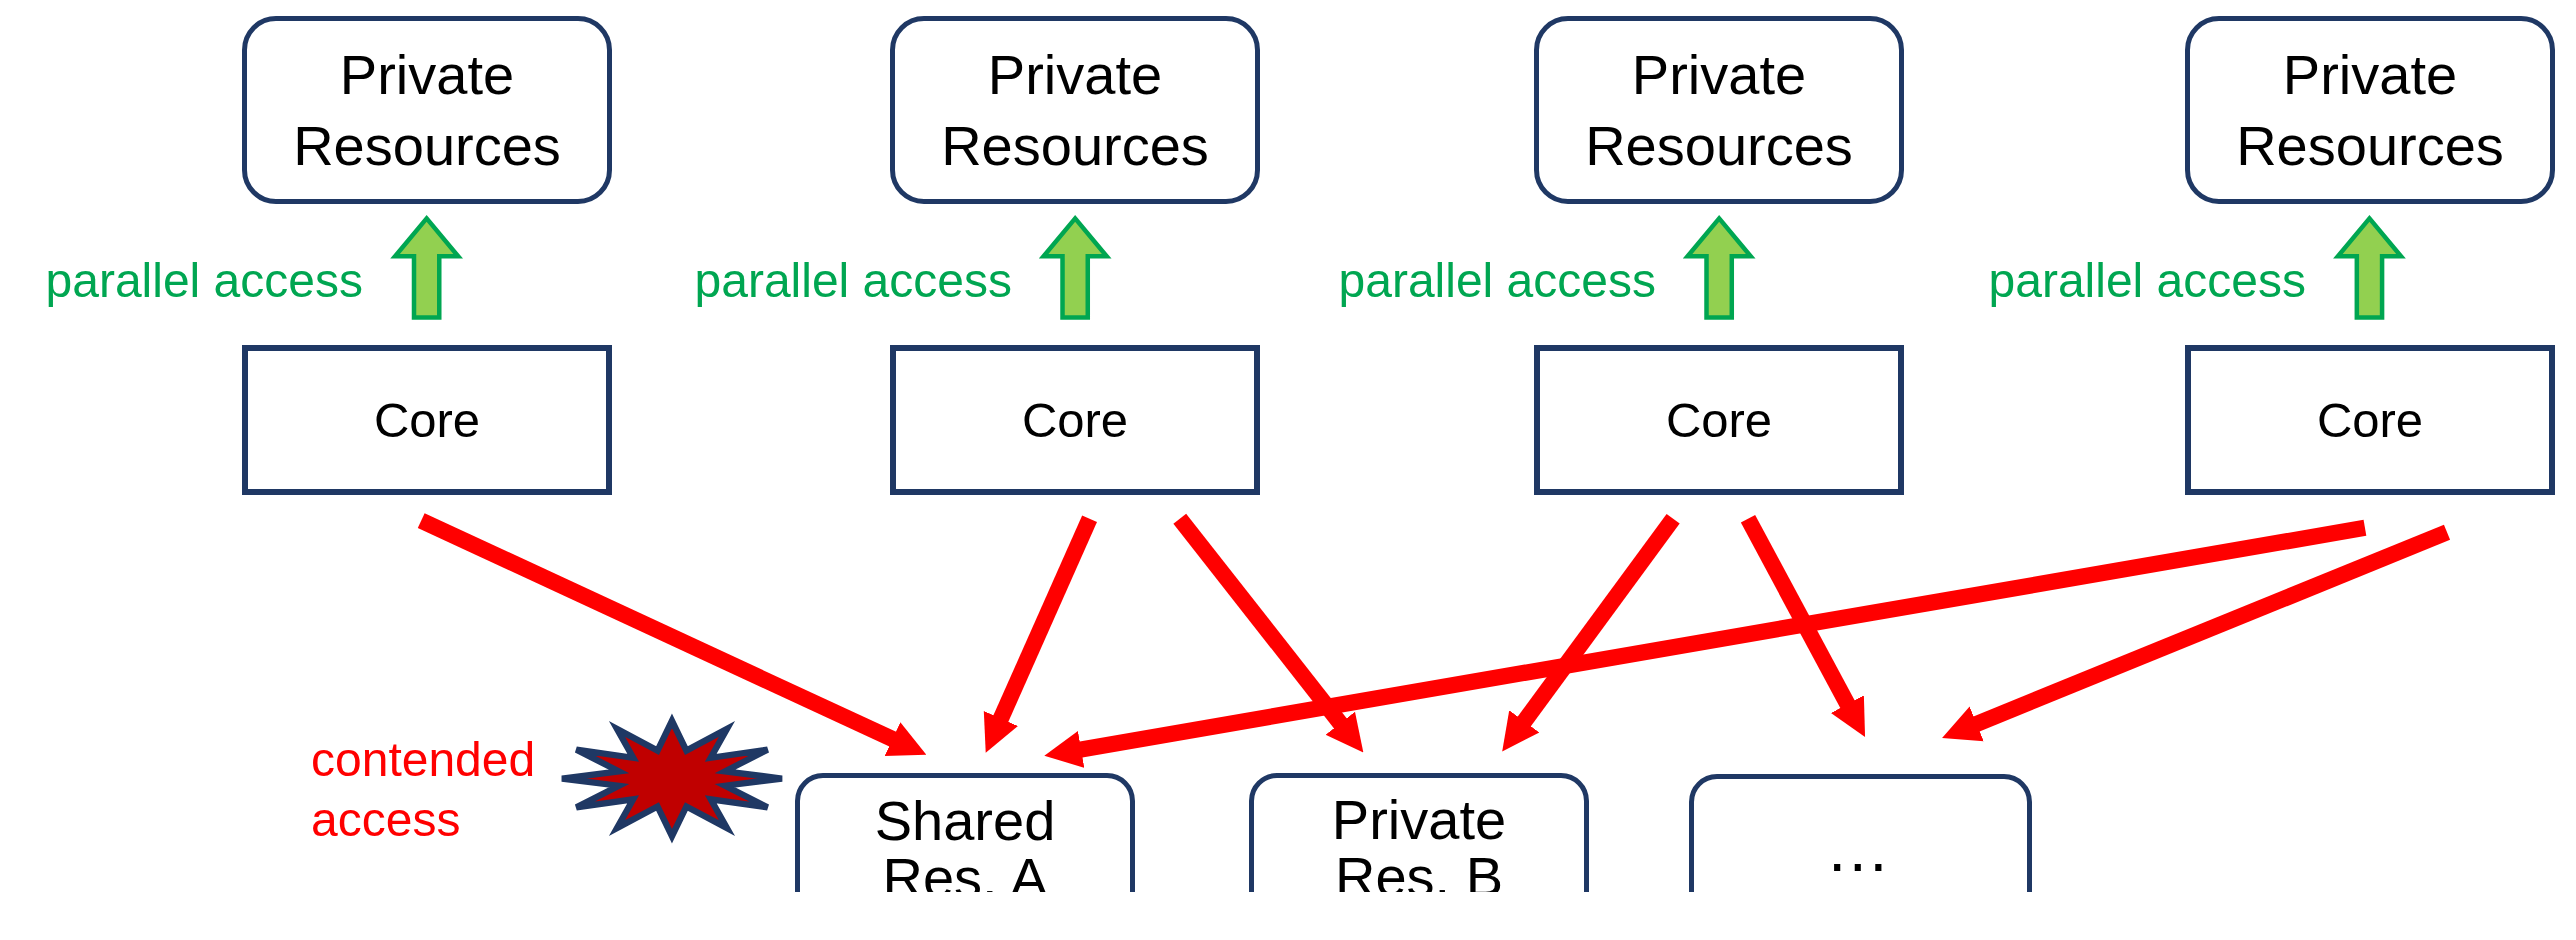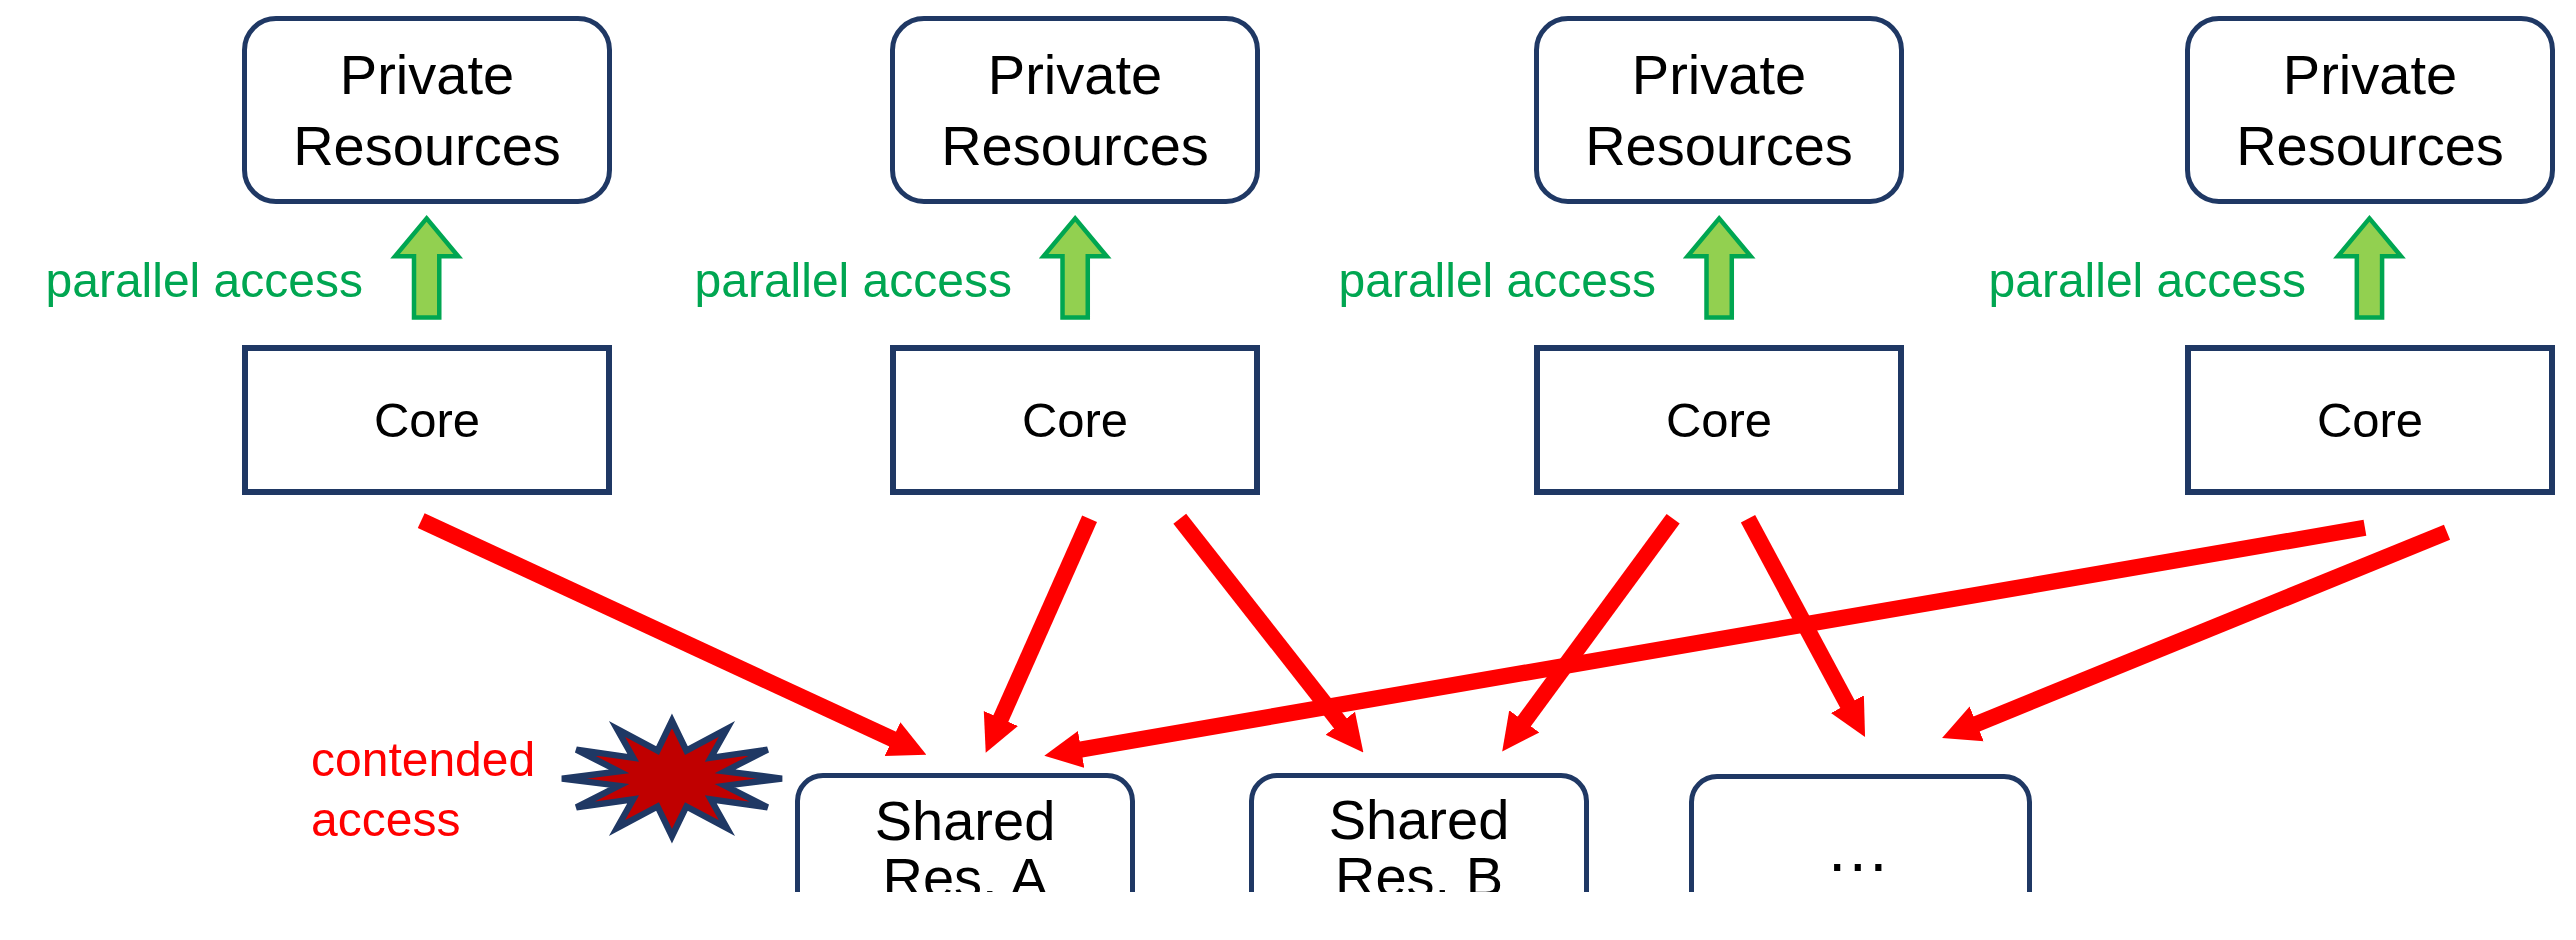--- a/index.html
+++ b/index.html
@@ -112,20 +112,20 @@
     <div>Core</div>
   </div>
   <div class="parallel-label" style="left:1837px">parallel access</div>
 
   <div class="contended-label">contended access</div>
 
   <div class="box shared-box" style="left:795px;top:773px;width:340px;height:152px">
     <div class="label-inner">Shared Res. A</div>
   </div>
   <div class="box shared-box" style="left:1249px;top:773px;width:340px;height:150px">
-    <div class="label-inner">Shared Res. B</div>
+    <div class="label-inner">Private Res. B</div>
   </div>
   <div class="box shared-box dots" style="left:1689px;top:774px;width:343px;height:149px">
     <div>…</div>
   </div>
 
 </div>
 
 
 </body></html>

